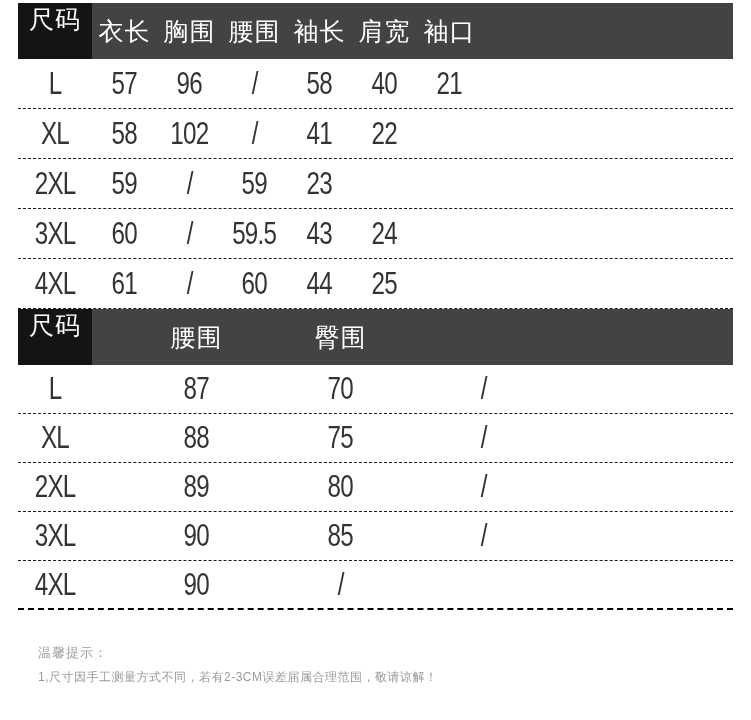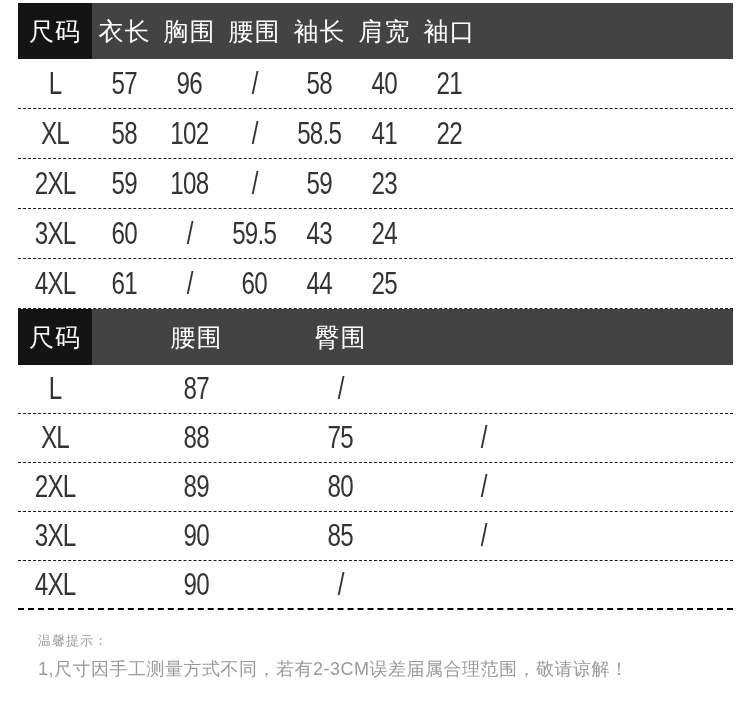--- a/index.html
+++ b/index.html
@@ -23,37 +23,37 @@
   .row{display:grid;align-items:center;}
   .t1 .row{grid-template-columns:74px 65px 65px 65px 65px 65px 65px 1fr;}
   .t2 .row{grid-template-columns:74px 32px 145px 143px 143px 1fr;}
   .hrow{
     height:56px;background:var(--header-bg);color:var(--header-text);
     font-size:25px;letter-spacing:1px;
   }
   .hrow .cell{text-align:center;}
   .hrow .size-head{
     background:var(--size-cell-bg);height:100%;
-    display:flex;align-items:center;justify-content:center;
+    display:flex;justify-content:center;
   }
   .drow{height:50px;border-bottom:1px dashed var(--dash-color);}
   .t2 .drow{height:49px;}
   .t2 .drow:last-child{border-bottom:2px dashed #000;}
   .drow .cell{text-align:center;color:var(--data-text);}
   .num{
     display:inline-block;font-size:31px;font-weight:300;
     letter-spacing:-1px;transform:scaleX(0.78);transform-origin:center;
     white-space:nowrap;
   }
   .spacer{}
 
   
-  .note{margin:22px 0 0 20px;color:var(--note-color);}
+  .note{margin:34px 0 0 20px;color:var(--note-color);}
   .note-title{font-size:13px;margin-bottom:7px;letter-spacing:1px;}
-  .note-line{font-size:18px;letter-spacing:0.5px;}
+  .note-line{font-size:12px;letter-spacing:0.5px;}
 </style>
 </head>
 <body>
 
 <div class="sheet">
 
   <div class="table t1">
     <div class="row hrow">
       <div class="cell size-head">
           <span>尺码</span>
@@ -76,30 +76,28 @@
       <div class="cell"><span class="num">40</span></div>
       <div class="cell"><span class="num">21</span></div>
       <div class="cell spacer"></div>
     </div>
 
     <div class="row drow">
       <div class="cell"><span class="num">XL</span></div>
       <div class="cell"><span class="num">58</span></div>
       <div class="cell"><span class="num">102</span></div>
       <div class="cell"><span class="num">/</span></div>
-      <div class="cell"><span class="num">58.5</span></div>
       <div class="cell"><span class="num">41</span></div>
       <div class="cell"><span class="num">22</span></div>
       <div class="cell spacer"></div>
     </div>
 
     <div class="row drow">
       <div class="cell"><span class="num">2XL</span></div>
       <div class="cell"><span class="num">59</span></div>
-      <div class="cell"><span class="num">108</span></div>
       <div class="cell"><span class="num">/</span></div>
       <div class="cell"><span class="num">59</span></div>
       <div class="cell"><span class="num">23</span></div>
       <div class="cell spacer"></div>
     </div>
 
     <div class="row drow">
       <div class="cell"><span class="num">3XL</span></div>
       <div class="cell"><span class="num">60</span></div>
       <div class="cell"><span class="num">/</span></div>
@@ -128,20 +126,21 @@
       <div class="cell spacer"></div>
       <div class="cell">腰围</div>
       <div class="cell">臀围</div>
       <div class="cell spacer"></div>
     </div>
 
     <div class="row drow">
       <div class="cell"><span class="num">L</span></div>
       <div class="cell spacer"></div>
       <div class="cell"><span class="num">87</span></div>
+      <div class="cell"><span class="num">70</span></div>
       <div class="cell"><span class="num">/</span></div>
       <div class="cell spacer"></div>
     </div>
 
     <div class="row drow">
       <div class="cell"><span class="num">XL</span></div>
       <div class="cell spacer"></div>
       <div class="cell"><span class="num">88</span></div>
       <div class="cell"><span class="num">75</span></div>
       <div class="cell"><span class="num">/</span></div>

